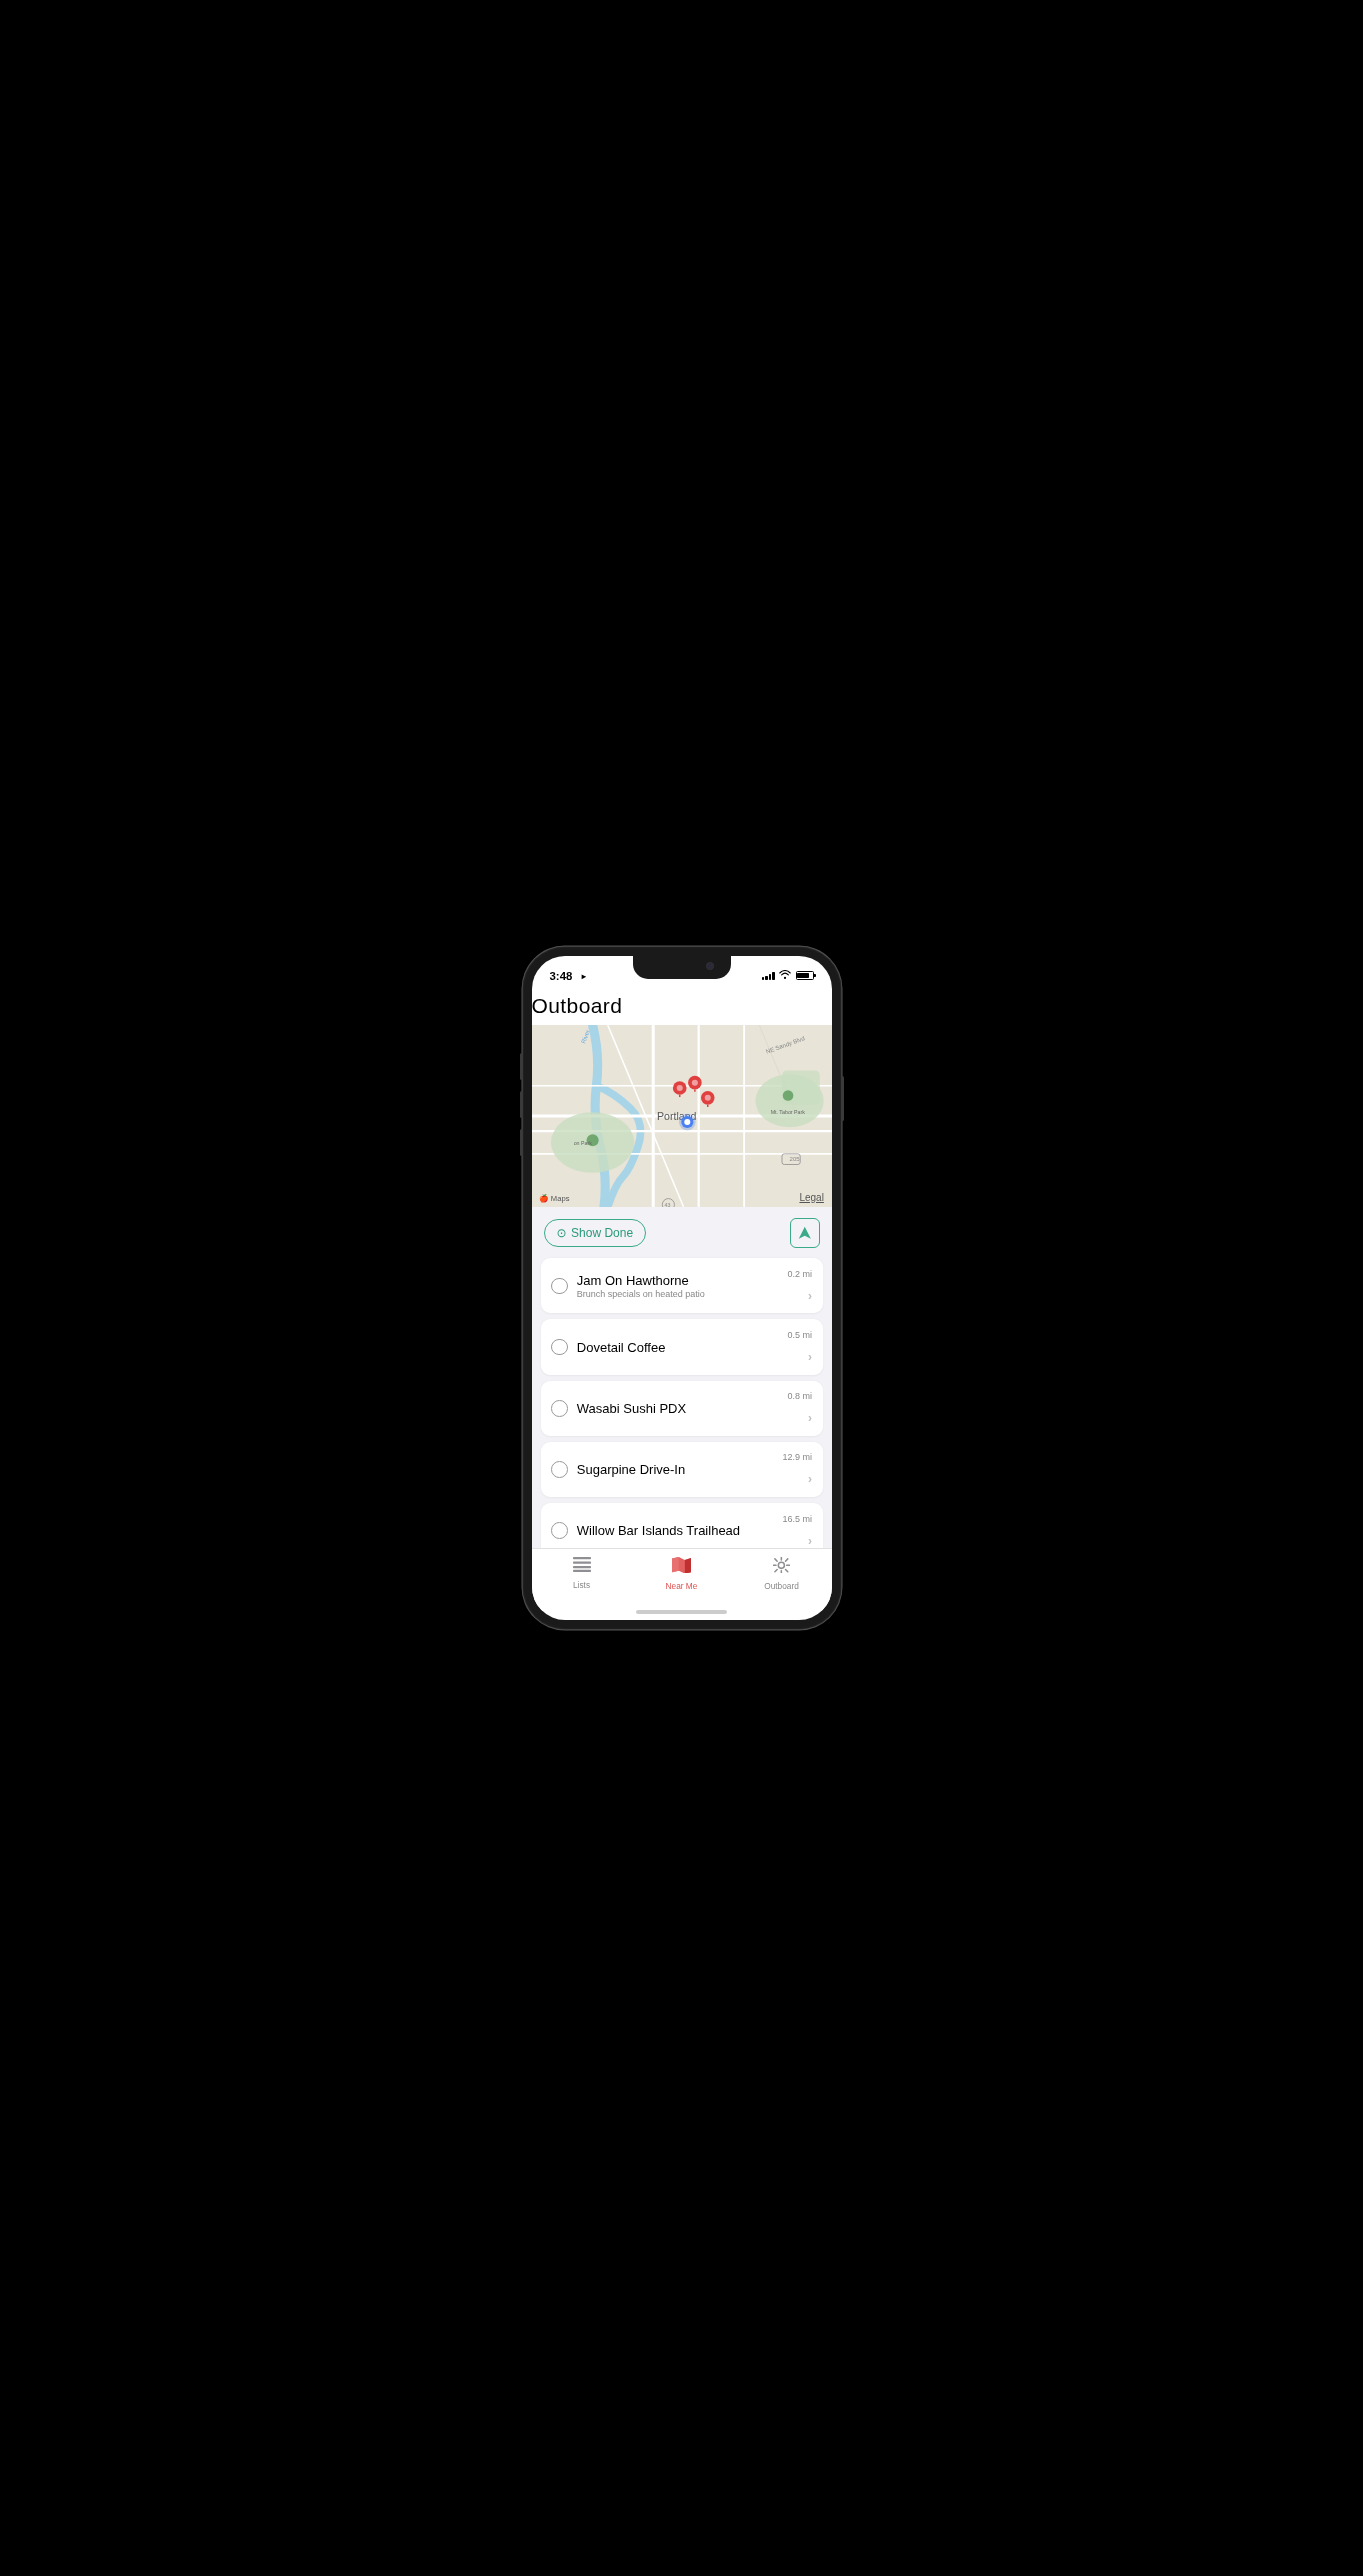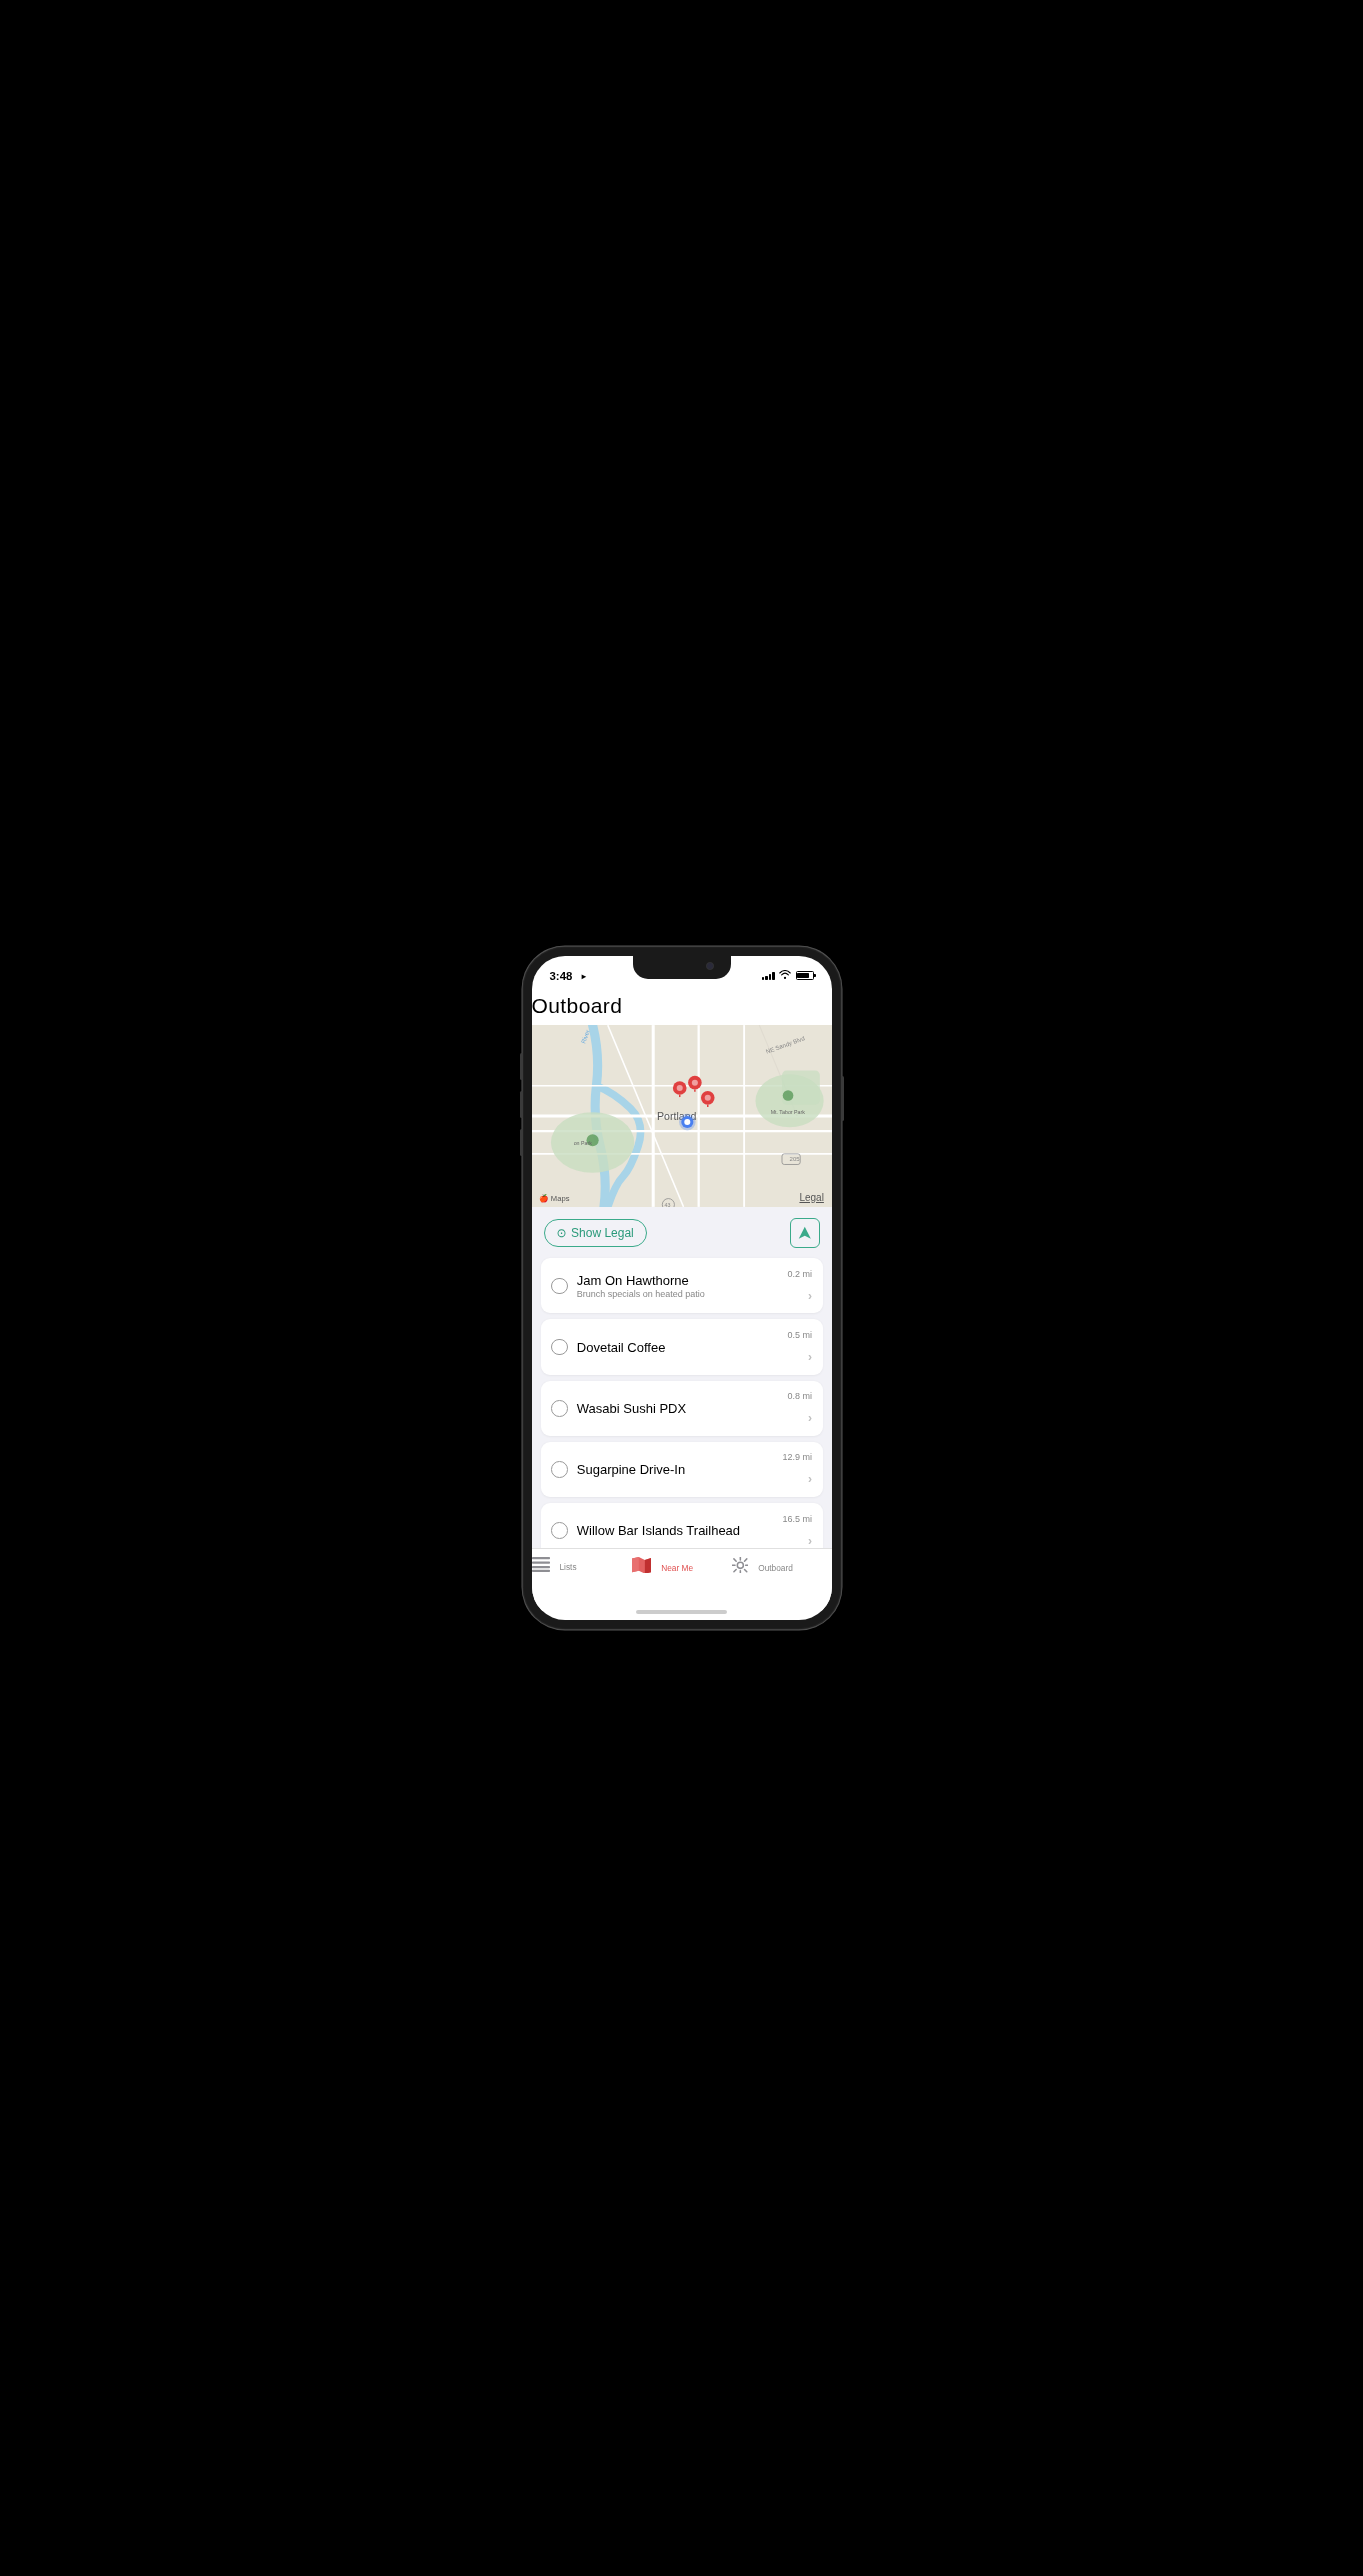--- a/index.html
+++ b/index.html
@@ -317,23 +317,23 @@
       border-top: 0.8px solid #e0e0e0;
       display: flex;
       align-items: flex-start;
       padding-top: 7.6px;
       flex-shrink: 0;
     }
 
     .tab-item {
       flex: 1;
       display: flex;
-      flex-direction: row;
-      align-items: center;
-      gap: 10px;
+      flex-direction: column;
+      align-items: center;
+      gap: 3px;
       cursor: pointer;
     }
 
     .tab-icon {
       font-size: 16.7px;
     }
 
     .tab-label {
       font-size: 8.3px;
       color: #888;
@@ -458,21 +458,21 @@
         <span>Maps</span>
       </div>
       <div class="map-legal">Legal</div>
     </div>
 
     <div class="main-content">
 
       <div class="toolbar">
         <button class="show-done-btn">
           <span style="font-size:12px; color:#2a9a7a;">⊙</span>
-          <span>Show Legal</span>
+          <span>Show Done</span>
         </button>
         <button class="location-btn">
           <svg width="13.6" height="13.6" viewBox="0 0 18 18">
             <polygon points="9,1 17,17 9,13 1,17" fill="#3aaa8a"></polygon>
           </svg>
         </button>
       </div>
 
       <div class="list-container">
 

